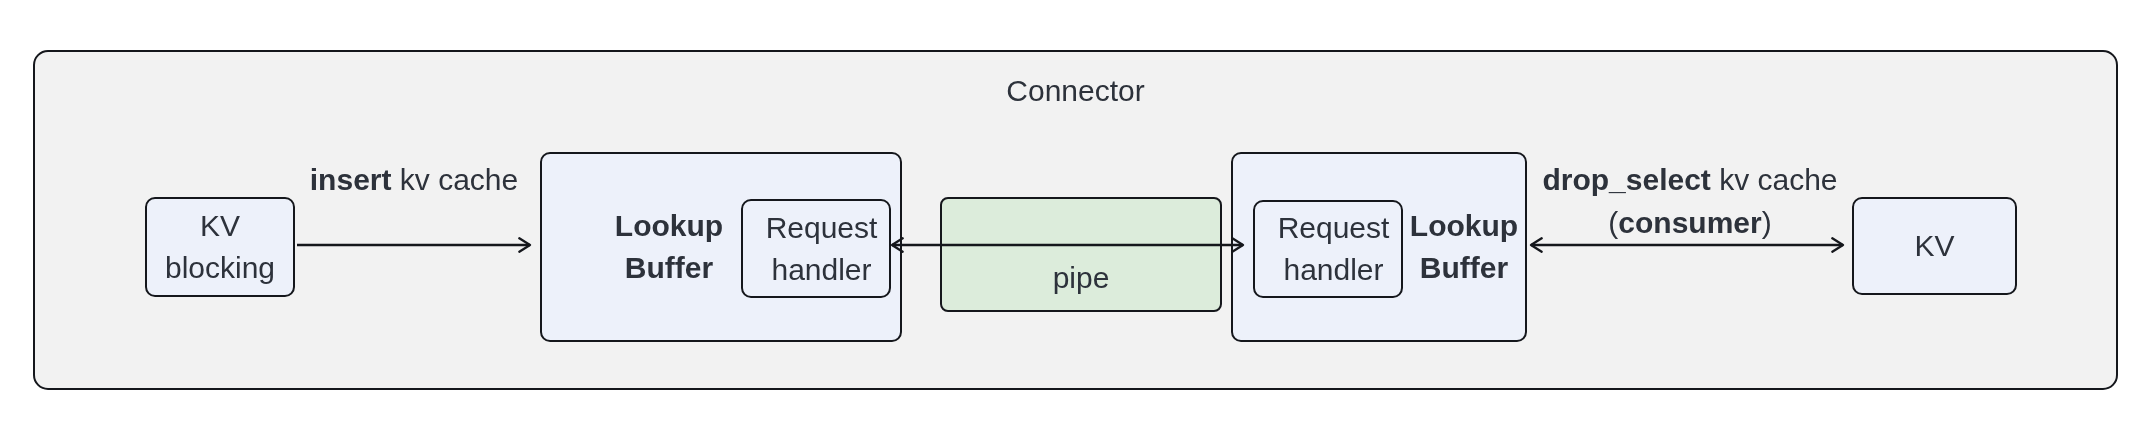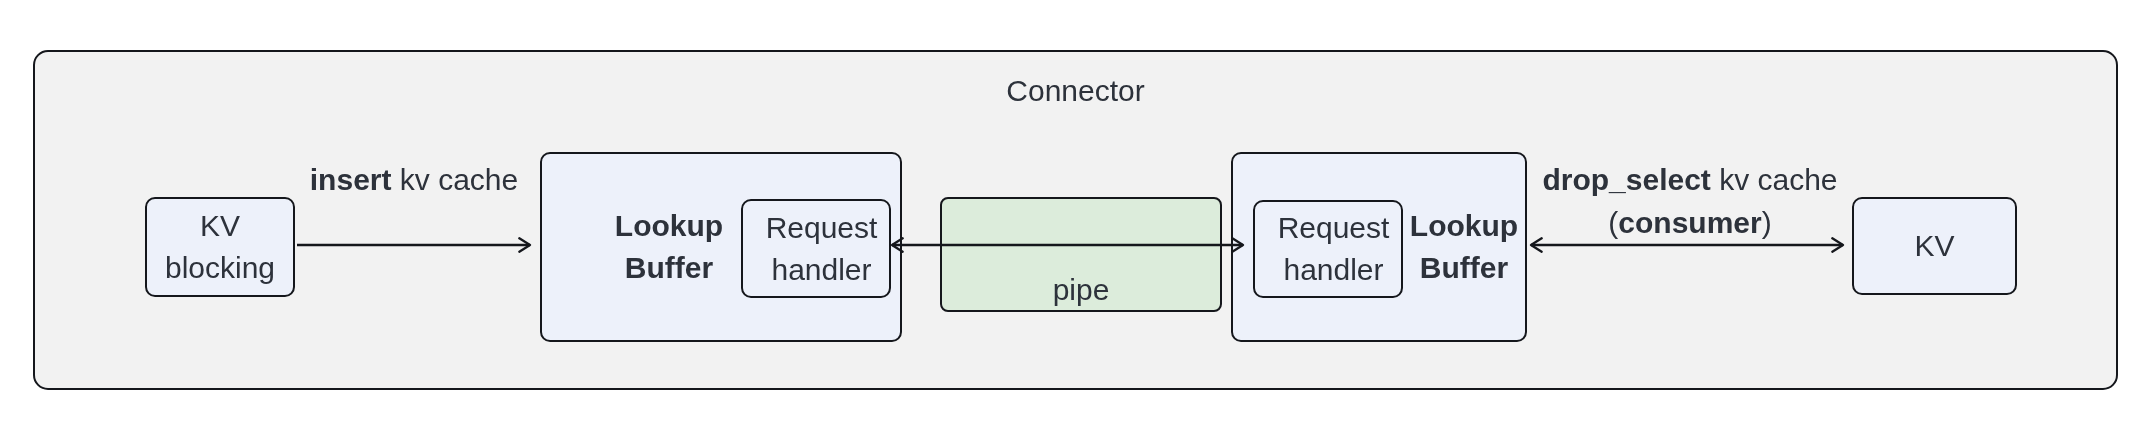--- a/index.html
+++ b/index.html
@@ -97,20 +97,21 @@
     left:905px; top:145px;
     width:282px; height:115px;
     background:var(--pipe_fill);
     border:2.5px solid var(--border);
     border-radius:8px;
     display:flex;
     align-items:flex-end;
     justify-content:center;
     font-size:30px;
     line-height:40px;
+    padding-bottom:12px;
     color:var(--text);
   }
   .edge-svg{
     position:absolute;
     left:0; top:0;
     width:2146px; height:438px;
     z-index:5;
     pointer-events:none;
   }
   .edge-label{

